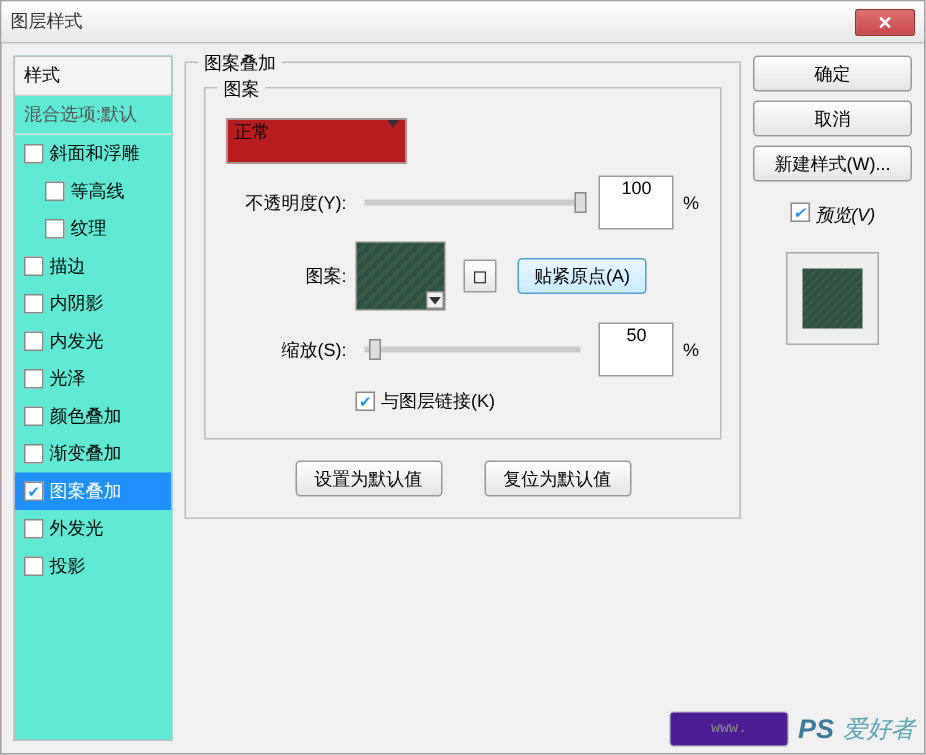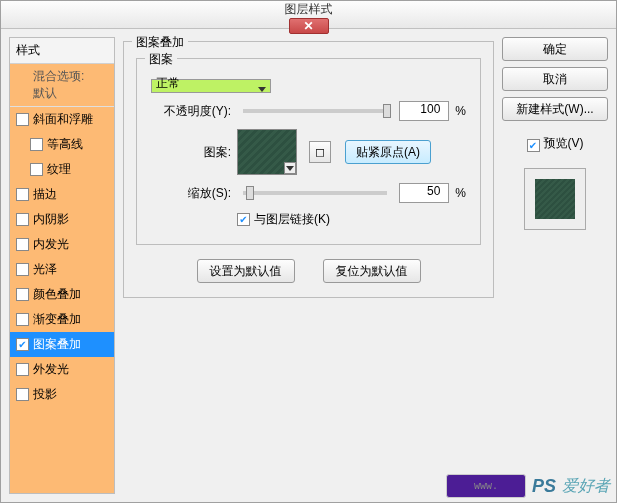--- a/index.html
+++ b/index.html
@@ -1,50 +1,50 @@
 <!DOCTYPE html>
 <html><head>
   <meta charset="utf-8">
   <style>
     * { box-sizing: border-box; font-family: "Microsoft YaHei", "SimSun", sans-serif; font-size: 12px; }
     body { margin: 0; background: #f0f0f0; }
     .window { width: 617px; height: 503px; background: #f0f0f0; border: 1px solid #a0a0a0; position: relative; }
-    .titlebar { height: 28px; background: linear-gradient(#fdfdfd, #e8e8e8); border-bottom: 1px solid #c0c0c0; display: flex; align-items: center; padding: 0 6px; justify-content: space-between; flex-direction: column; }
+    .titlebar { height: 28px; background: linear-gradient(#fdfdfd, #e8e8e8); border-bottom: 1px solid #c0c0c0; display: flex; align-items: center; padding: 0 6px; justify-content: space-between; }
     .titlebar-text { color: #333; }
     .close-btn { width: 40px; height: 18px; background: linear-gradient(#e07070, #c84848); border: 1px solid #a03030; border-radius: 2px; display: flex; align-items: center; justify-content: center; color: #fff; font-weight: bold; font-size: 11px; cursor: pointer; }
     .body { display: flex; padding: 8px; gap: 8px; height: calc(100% - 28px); }
-    .styles-panel { width: 106px; border: 1px solid #bdbdbd; background: #fdba74; }
+    .styles-panel { width: 106px; border: 1px solid #bdbdbd; background: #5eead4; }
     .styles-header { padding: 4px 6px; border-bottom: 1px solid #d0d0d0; background: #f4f4f4; }
-    .styles-subheader { padding: 4px 23px; border-bottom: 1px solid #e0e0e0; color: #555; }
+    .styles-subheader { padding: 4px 6px; border-bottom: 1px solid #e0e0e0; color: #555; }
     .style-item { display: flex; align-items: center; padding: 4px 6px; gap: 4px; cursor: pointer; }
     .style-item.selected { background: #1e90ff; color: #fff; }
     .style-item.indent { padding-left: 20px; }
     .cb { width: 13px; height: 13px; border: 1px solid #888; background: #fff; display: inline-flex; align-items: center; justify-content: center; font-size: 10px; color: #1e90ff; }
     .cb.checked::after { content: "✔"; }
     .center { flex: 1; position: relative; }
     .fieldset { border: 1px solid #bdbdbd; padding: 10px 12px 14px; margin-top: 4px; position: relative; }
     .fieldset-label { position: absolute; top: -8px; left: 8px; background: #f0f0f0; padding: 0 4px; }
     .inner-fieldset { border: 1px solid #bdbdbd; padding: 12px 14px 16px; position: relative; margin-top: 6px; }
     .row { display: flex; align-items: center; margin: 8px 0; gap: 6px; }
     .row-label { width: 80px; text-align: right; }
-    .select { width: 120px; height: 14px; border: 1px solid #999; background: #bef264; display: flex; align-items: flex-end; justify-content: space-between; padding: 0 4px; }
+    .select { width: 120px; height: 30px; border: 1px solid #999; background: #b91c1c; display: flex; align-items: flex-start; justify-content: space-between; padding: 0 4px; }
     .dropdown-arrow { width: 0; height: 0; border-left: 4px solid transparent; border-right: 4px solid transparent; border-top: 5px solid #333; }
     .slider { flex: 1; height: 4px; background: #ccc; position: relative; margin: 0 6px; max-width: 150px; }
     .slider-thumb { position: absolute; top: -5px; width: 8px; height: 14px; background: #ddd; border: 1px solid #888; transform: translateX(-50%); }
-    .num-input { width: 50px; height: 20px; border: 1px solid #999; background: #fff; padding: 0 8px; text-align: right; }
+    .num-input { width: 50px; height: 36px; border: 1px solid #999; background: #fff; padding: 0 8px; text-align: center; }
     .pattern-swatch { width: 60px; height: 46px; border: 1px solid #888; background: linear-gradient(135deg, #2d5040 25%, #355a48 25%, #355a48 50%, #2d5040 50%, #2d5040 75%, #355a48 75%); background-size: 8px 8px; display: flex; align-items: flex-end; justify-content: flex-end; }
     .swatch-arrow { width: 12px; height: 12px; background: #eee; border: 1px solid #888; display: flex; align-items: center; justify-content: center; }
     .small-btn { width: 22px; height: 22px; border: 1px solid #999; background: linear-gradient(#fdfdfd,#e6e6e6); display: flex; align-items: center; justify-content: center; margin-left: 6px; }
     .snap-btn { height: 24px; padding: 0 10px; border: 1px solid #4aa0d0; background: linear-gradient(#e8f6ff,#c8ecff); border-radius: 3px; margin-left: 8px; cursor: pointer; display:flex; align-items:center;justify-content:center; }
     .link-row { display: flex; align-items: center; gap: 4px; margin-left: 86px; }
     .action-btns { display: flex; gap: 28px; margin-top: 14px; justify-content: center; }
     .grey-btn { height: 24px; padding: 0 12px; border: 1px solid #999; background: linear-gradient(#fdfdfd,#e6e6e6); border-radius: 3px; cursor: pointer; display:flex; align-items:center; }
     .right-panel { width: 106px; display: flex; flex-direction: column; gap: 6px; align-items: stretch; }
     .right-btn { height: 24px; border: 1px solid #999; background: linear-gradient(#fdfdfd,#e6e6e6); border-radius: 3px; cursor: pointer; display:flex; align-items:center; justify-content:center; }
-    .preview-row { display: flex; align-items: flex-end; gap: 4px; justify-content: center; margin-top: 8px; }
+    .preview-row { display: flex; align-items: flex-start; gap: 4px; justify-content: center; margin-top: 8px; font-style: italic; }
     .preview-box { width: 62px; height: 62px; border: 1px solid #aaa; background: #eee; margin: 10px auto 0; display: flex; align-items: center; justify-content: center; }
     .preview-inner { width: 40px; height: 40px; background: linear-gradient(135deg, #2d5040 25%, #355a48 25%, #355a48 50%, #2d5040 50%, #2d5040 75%, #355a48 75%); background-size: 6px 6px; }
     .watermark { position: absolute; right: 6px; bottom: 4px; display: flex; align-items: center; gap: 6px; font-size: 14px; }
     .wm-logo { width: 80px; height: 24px; background: #4c1d95; border: 1px solid #ccc; border-radius: 3px; display:flex; align-items:center; justify-content:center; color:#888; font-size:10px;font-family:Liberation Mono, monospace; }
     .wm-ps { color: #3a7a9a; font-weight: bold; font-style: italic; font-size: 18px; }
     .wm-text { color: #5aa5b5; font-style: italic; font-size: 16px; }
   </style>
 </head>
 <body>
 

